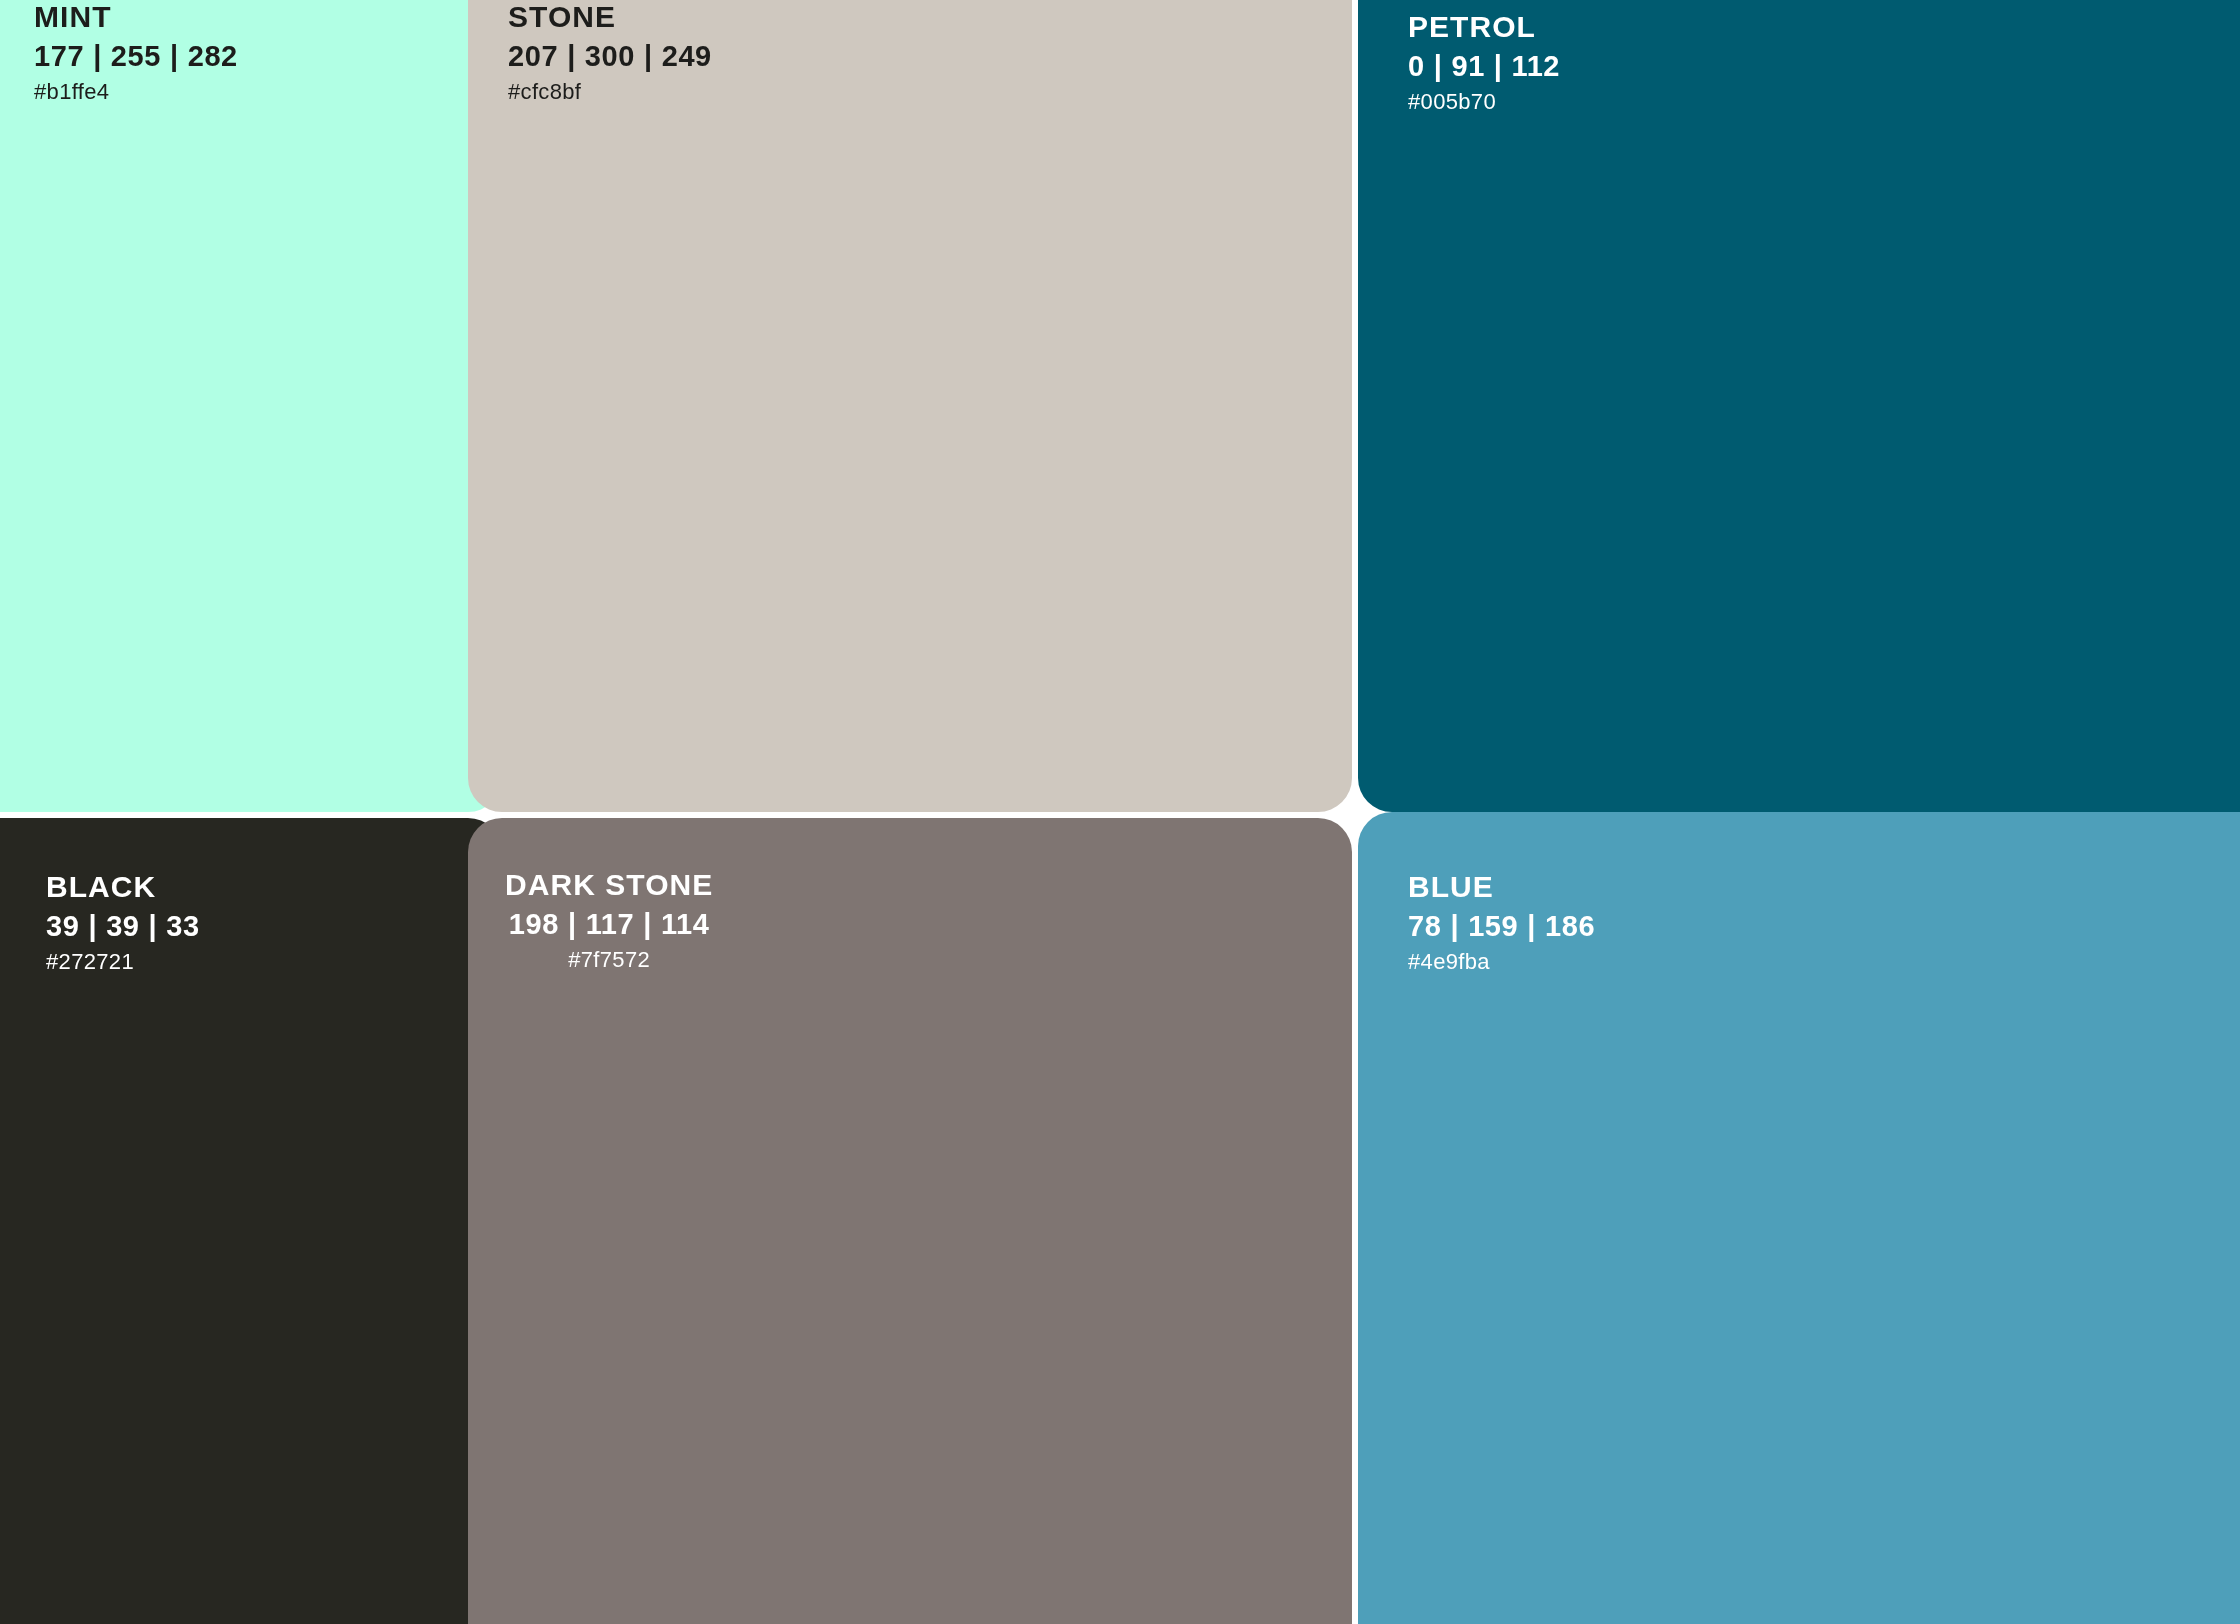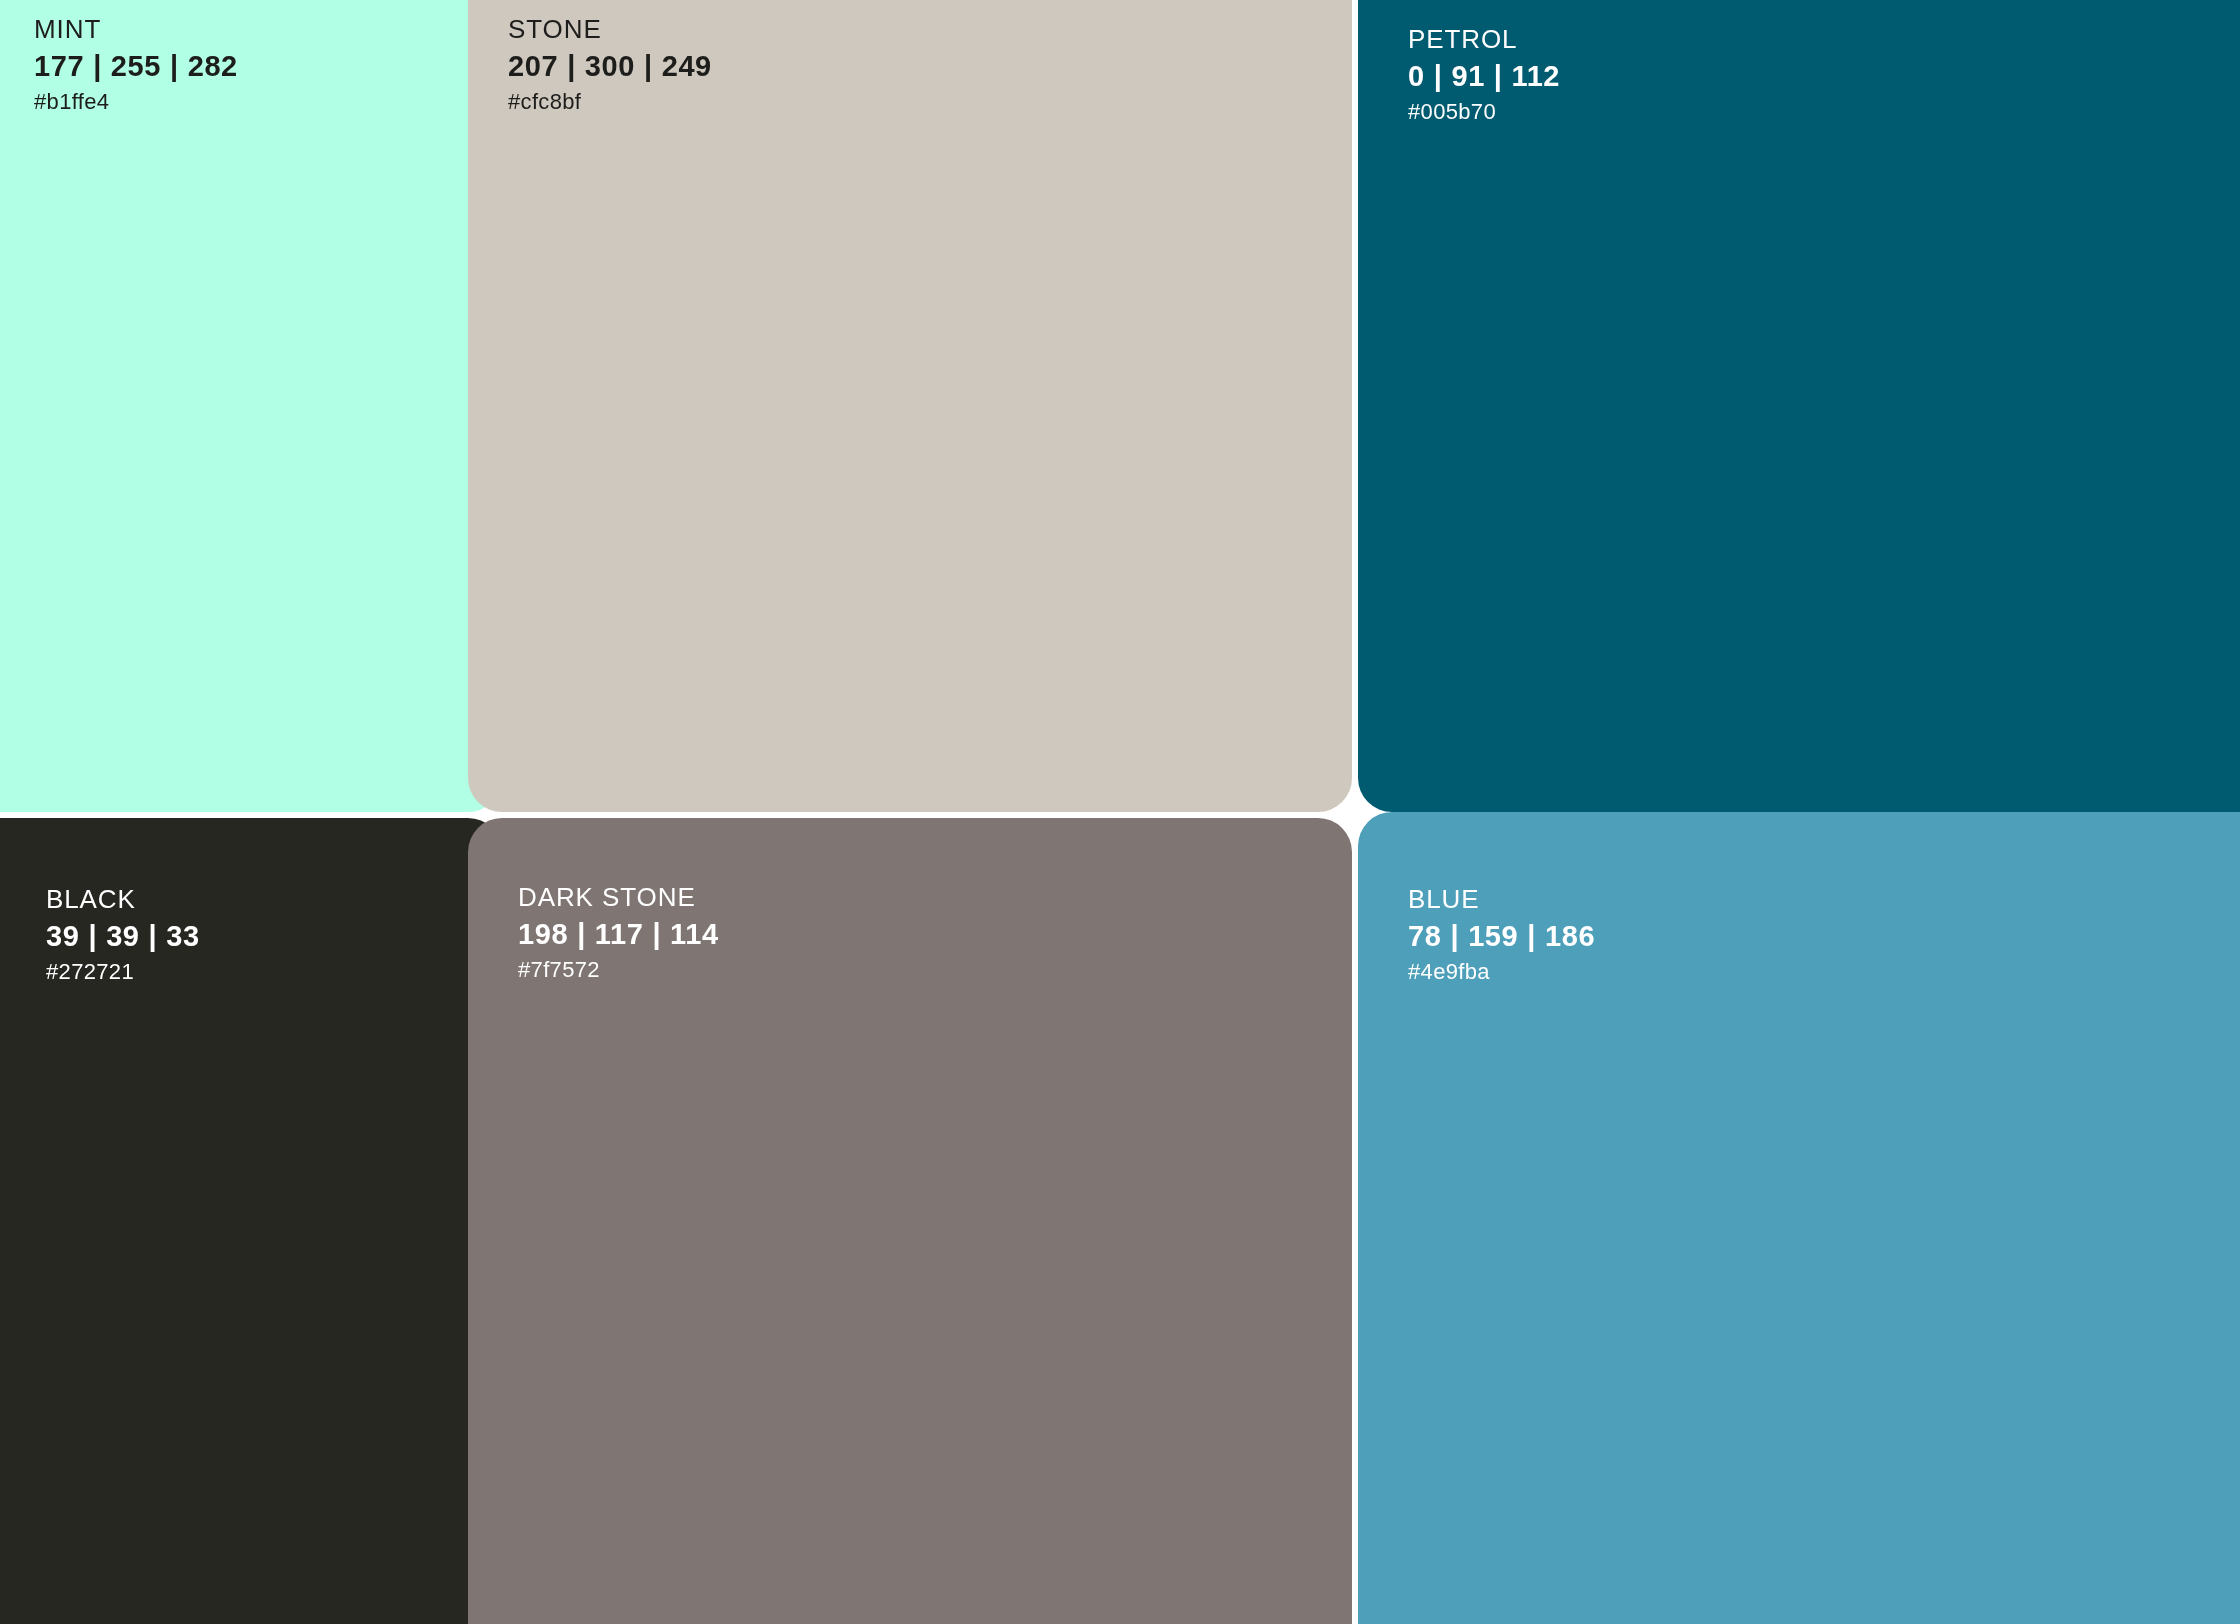--- a/index.html
+++ b/index.html
@@ -31,24 +31,24 @@
 
   .swatch-label-block {
     position: absolute;
     left: 36px;
     top: 40px;
     line-height: 1.0;
     user-select: none;
   }
 
   .swatch-name {
-    font-size: 26px;
-    font-weight: 400;
+    font-size: 30px;
+    font-weight: 700;
     letter-spacing: 0.035em;
-    margin: 16px 0 10px 0;
+    margin: 2px 0 10px 0;
     white-space: nowrap;
   }
 
   .swatch-rgb {
     font-size: 29px;
     font-weight: 700;
     letter-spacing: 0.02em;
     margin: 0 0 10px 0;
     white-space: nowrap;
   }
@@ -75,21 +75,21 @@
   
   #card-black       { left: -40px;  top: 818px;  width: 542px;  height: 846px; }
   #card-dark-stone  { left: 468px;  top: 818px;  width: 884px;  height: 846px; }
   #card-blue        { left: 1358px; top: 812px;  width: 916px;  height: 852px; }
 
   
   #card-mint       .swatch-label-block { left: 74px;  top: 40px; }
   #card-stone      .swatch-label-block { left: 40px;  top: 40px; }
   #card-petrol     .swatch-label-block { left: 50px;  top: 50px; }
   #card-black      .swatch-label-block { left: 86px;  top: 52px; }
-  #card-dark-stone .swatch-label-block { left: 50px;  top: 50px; }
+  #card-dark-stone .swatch-label-block { left: 37px;  top: 50px; text-align: center; }
   #card-blue       .swatch-label-block { left: 50px;  top: 58px; }
 </style>
 </head>
 <body style="background: rgb(255, 255, 255);">
 
 <div id="palette-board" style="background: rgb(255, 255, 255);">
 
   <div class="swatch-card" id="card-mint" style="background-color: rgb(177, 255, 228); color: rgb(29, 29, 27);">
     <div class="swatch-label-block">
       <div class="swatch-name">MINT</div>

